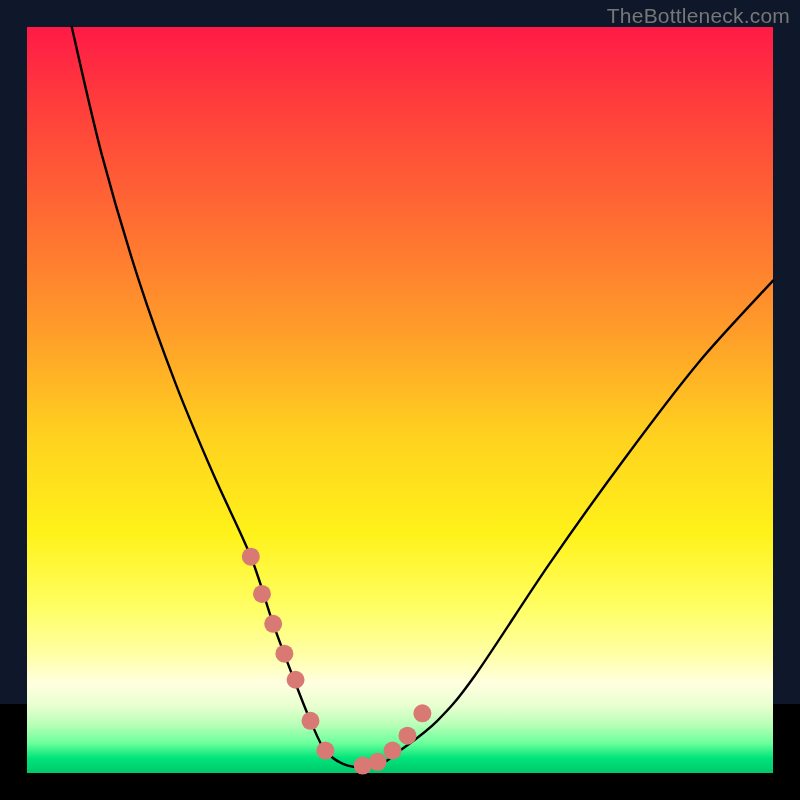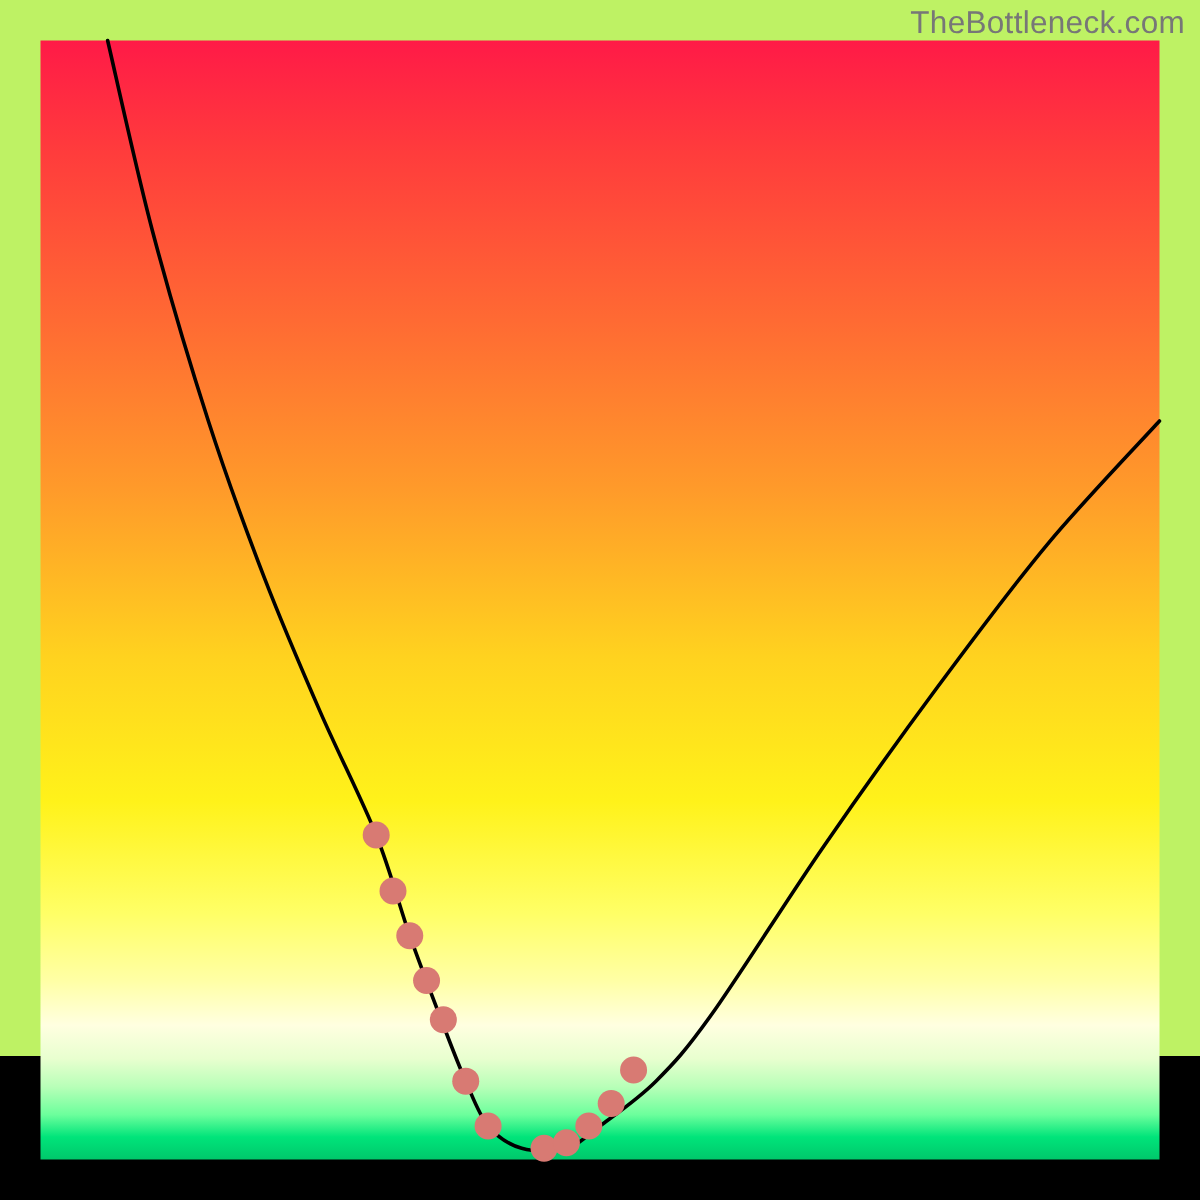--- a/index.html
+++ b/index.html
@@ -10,21 +10,21 @@
     background: #000000;
     overflow: hidden;
     font-family: Arial, Helvetica, sans-serif;
   }
   .frame {
     position: absolute;
     left: 0;
     top: 0;
     width: 800px;
     height: 704px;
-    background: #bef264;
+    background: #0f172a;
   }
   .plot {
     position: absolute;
     left: 27px;
     top: 27px;
     width: 746px;
     height: 746px;
     background: linear-gradient(
       to bottom,
       #ff1a47 0%,

